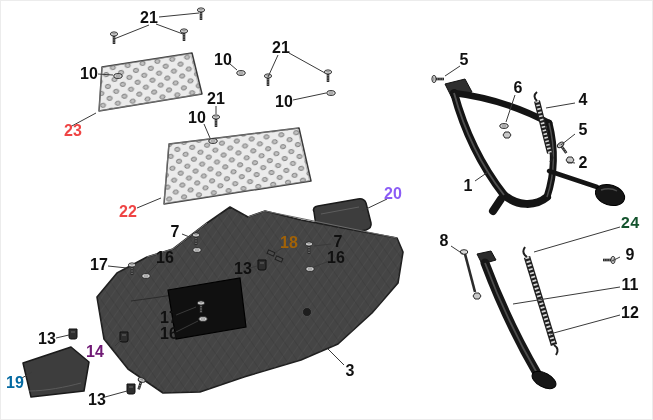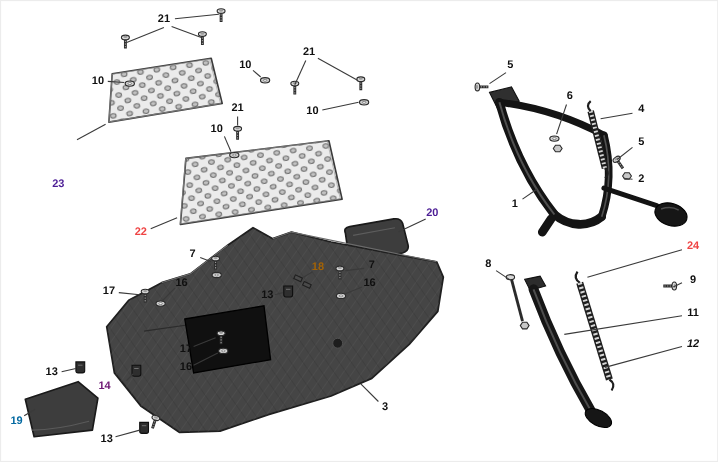--- a/index.html
+++ b/index.html
@@ -11,21 +11,21 @@
     font-family:"Liberation Sans", sans-serif;
     box-sizing:border-box;
     border:1px solid #ececec;
   }
   .stage svg{position:absolute;left:0;top:0;}
   #callout-layer{position:absolute;left:0;top:0;width:653px;height:420px;pointer-events:none;}
   .callout{
     position:absolute;
     transform:translate(-50%,-50%);
     font-weight:bold;
-    font-size:10px;
+    font-size:16px;
     line-height:1;
     color:#101010;
     white-space:nowrap;
   }
 </style>
 </head>
 <body>
 
 <div class="stage">
 
@@ -209,26 +209,26 @@
       <line x1="619" y1="256" x2="611" y2="260" stroke="#3a3a3a" stroke-width="1"></line>
       <line x1="619" y1="286" x2="512" y2="303" stroke="#3a3a3a" stroke-width="1"></line>
       <line x1="619" y1="314" x2="549" y2="333" stroke="#3a3a3a" stroke-width="1"></line>
     </svg>
 
   <div id="callout-layer">
       <div class="callout" style="left: 148px; top: 17px; color: rgb(16, 16, 16);">21</div>
       <div class="callout" style="left: 88px; top: 73px; color: rgb(16, 16, 16);">10</div>
       <div class="callout" style="left: 222px; top: 59px; color: rgb(16, 16, 16);">10</div>
       <div class="callout" style="left: 280px; top: 47px; color: rgb(16, 16, 16);">21</div>
-      <div class="callout" style="left: 52px; top: 130px; color: #4c1d95; margin-top: 37px;">23</div>
+      <div class="callout" style="left: 72px; top: 130px; color: #ef4444;">23</div>
       <div class="callout" style="left: 215px; top: 98px; color: rgb(16, 16, 16);">21</div>
       <div class="callout" style="left: 196px; top: 117px; color: rgb(16, 16, 16);">10</div>
       <div class="callout" style="left: 283px; top: 101px; color: rgb(16, 16, 16);">10</div>
       <div class="callout" style="left: 127px; top: 211px; color: #ef4444;">22</div>
-      <div class="callout" style="left: 392px; top: 193px; color: #4c1d95;">20</div>
+      <div class="callout" style="left: 392px; top: 193px; color: #8b5cf6;">20</div>
       <div class="callout" style="left: 174px; top: 231px; color: rgb(16, 16, 16);">7</div>
       <div class="callout" style="left: 98px; top: 264px; color: rgb(16, 16, 16);">17</div>
       <div class="callout" style="left: 164px; top: 257px; color: rgb(16, 16, 16);">16</div>
       <div class="callout" style="left: 242px; top: 268px; color: rgb(16, 16, 16);">13</div>
       <div class="callout" style="left: 288px; top: 242px; color: #a16207;">18</div>
       <div class="callout" style="left: 337px; top: 241px; color: rgb(16, 16, 16);">7</div>
       <div class="callout" style="left: 335px; top: 257px; color: rgb(16, 16, 16);">16</div>
       <div class="callout" style="left: 168px; top: 317px; color: rgb(16, 16, 16);">17</div>
       <div class="callout" style="left: 168px; top: 333px; color: rgb(16, 16, 16);">16</div>
       <div class="callout" style="left: 94px; top: 351px; color: #701a75;">14</div>
@@ -236,18 +236,18 @@
       <div class="callout" style="left: 96px; top: 399px; color: rgb(16, 16, 16);">13</div>
       <div class="callout" style="left: 14px; top: 382px; color: #0369a1;">19</div>
       <div class="callout" style="left: 349px; top: 370px; color: rgb(16, 16, 16);">3</div>
       <div class="callout" style="left: 463px; top: 59px; color: rgb(16, 16, 16);">5</div>
       <div class="callout" style="left: 517px; top: 87px; color: rgb(16, 16, 16);">6</div>
       <div class="callout" style="left: 582px; top: 99px; color: rgb(16, 16, 16);">4</div>
       <div class="callout" style="left: 582px; top: 129px; color: rgb(16, 16, 16);">5</div>
       <div class="callout" style="left: 582px; top: 162px; color: rgb(16, 16, 16);">2</div>
       <div class="callout" style="left: 467px; top: 185px; color: rgb(16, 16, 16);">1</div>
       <div class="callout" style="left: 443px; top: 240px; color: rgb(16, 16, 16);">8</div>
-      <div class="callout" style="left: 629px; top: 223px; color: #ef4444;">24</div>
+      <div class="callout" style="left: 629px; top: 223px; color: #14532d; font-family: Liberation Mono, monospace;">24</div>
       <div class="callout" style="left: 629px; top: 254px; color: rgb(16, 16, 16);">9</div>
       <div class="callout" style="left: 629px; top: 284px; color: rgb(16, 16, 16);">11</div>
-      <div class="callout" style="left: 629px; top: 312px; color: rgb(16, 16, 16); font-style: italic;">12</div>
+      <div class="callout" style="left: 629px; top: 312px; color: rgb(16, 16, 16);">12</div>
     </div>
 </div>
 
 </body></html>

